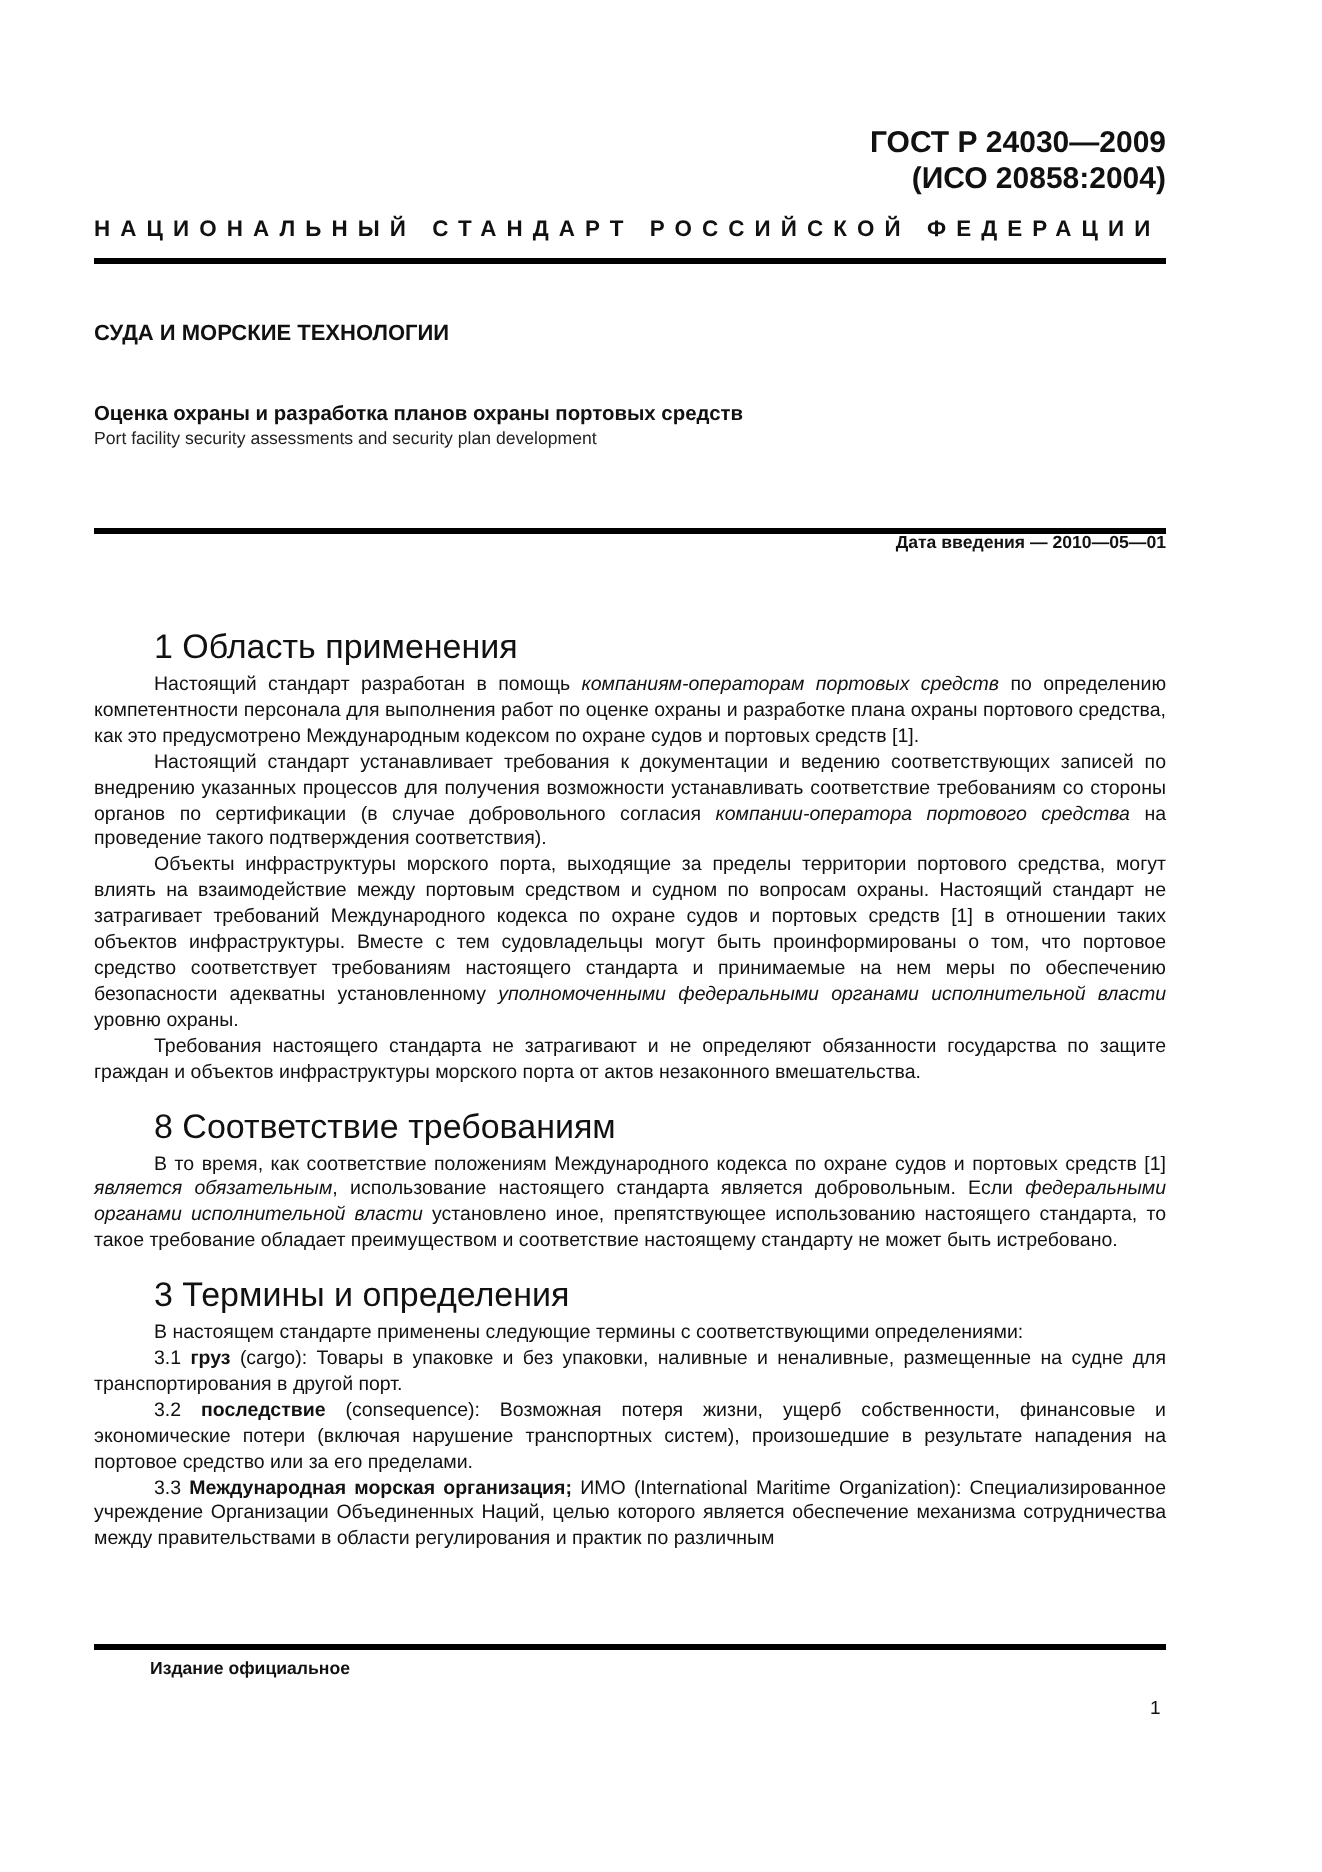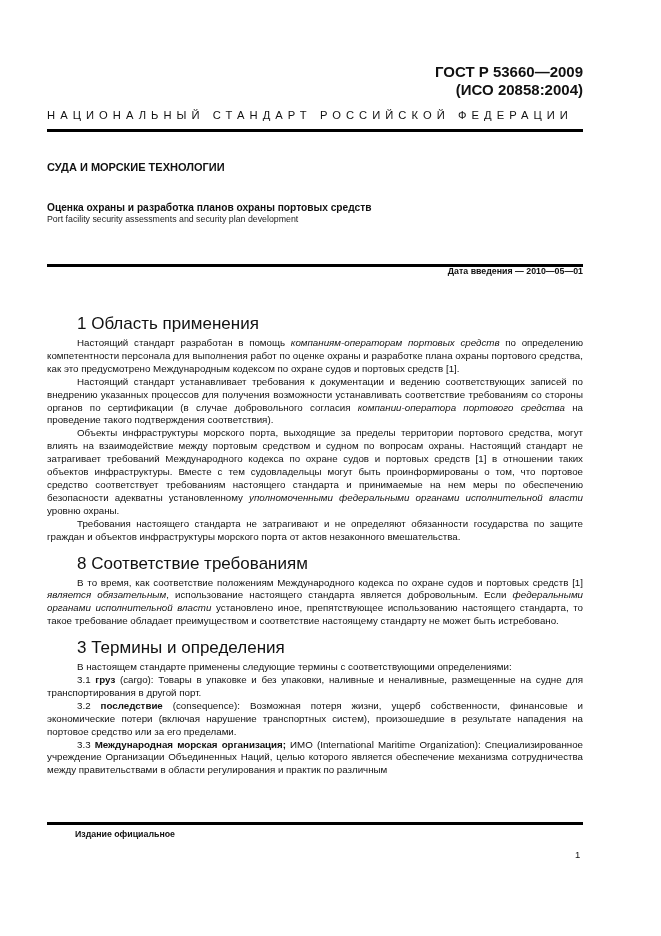--- a/index.html
+++ b/index.html
@@ -1,39 +1,39 @@
 <!DOCTYPE html>
 <html><head>
 <meta charset="utf-8">
 <style>
   html, body { margin:0; padding:0; background:#ffffff; }
   body { width:661px; height:936px; position:relative; overflow:hidden;
          font-family:"Liberation Sans", sans-serif; color:#111; }
   .abs { position:absolute; }
   .gost { left:380px; width:203px; text-align:right; font-weight:bold; font-size:15px; line-height:18px; }
-  .natstd { left:47px; width:536px; top:109px; font-weight:normal; font-size:11.2px; letter-spacing:5.05px; white-space:nowrap; }
+  .natstd { left:47px; width:536px; top:109px; font-weight:bold; font-size:11.2px; letter-spacing:5.05px; white-space:nowrap; }
   .rule { left:47px; width:536px; height:3px; background:#000; }
   .center { left:47px; width:536px; text-align:left; }
   .title1 { top:161px; font-weight:bold; font-size:11px; }
   .title2 { top:190px; font-weight:bold; font-size:10.2px;margin-top:12px; }
   .eng { top:213px; font-size:8.8px; line-height:13px; color:#222; }
   .date { left:47px; width:536px; top:266px; text-align:right; font-weight:bold; font-size:8.8px; }
   .content { left:47px; width:536px; top:316px; font-size:9.75px; line-height:12.9px; }
   .content h2 { margin:0 0 5px 30px; font-size:17px; line-height:16px; font-weight:normal; }
   .content p { margin:0; text-indent:30px; text-align:justify; }
   .content .sec { margin-top:12px; }
   .content .sec:first-child { margin-top:0; }
   .footer-note { left:47px; top:829px; font-weight:bold; font-size:8.8px;padding-left:28px; }
   .pagenum { left:575px; top:849px; font-size:9.5px; }
   i { font-style:italic; }
 </style>
 </head>
 <body>
 
-<div class="abs gost" style="top:63px;">ГОСТ Р 53660—2009</div>
+<div class="abs gost" style="top:63px;">ГОСТ Р 24030—2009</div>
 <div class="abs gost" style="top:81px;">(ИСО 20858:2004)</div>
 
 <div class="abs natstd">НАЦИОНАЛЬНЫЙ СТАНДАРТ РОССИЙСКОЙ ФЕДЕРАЦИИ</div>
 <div class="abs rule" style="top:129px;"></div>
 
 <div class="abs center title1">СУДА И МОРСКИЕ ТЕХНОЛОГИИ</div>
 <div class="abs center title2">Оценка охраны и разработка планов охраны портовых средств</div>
 <div class="abs center eng">
   <div>Port facility security assessments and security plan development</div>
 </div>

